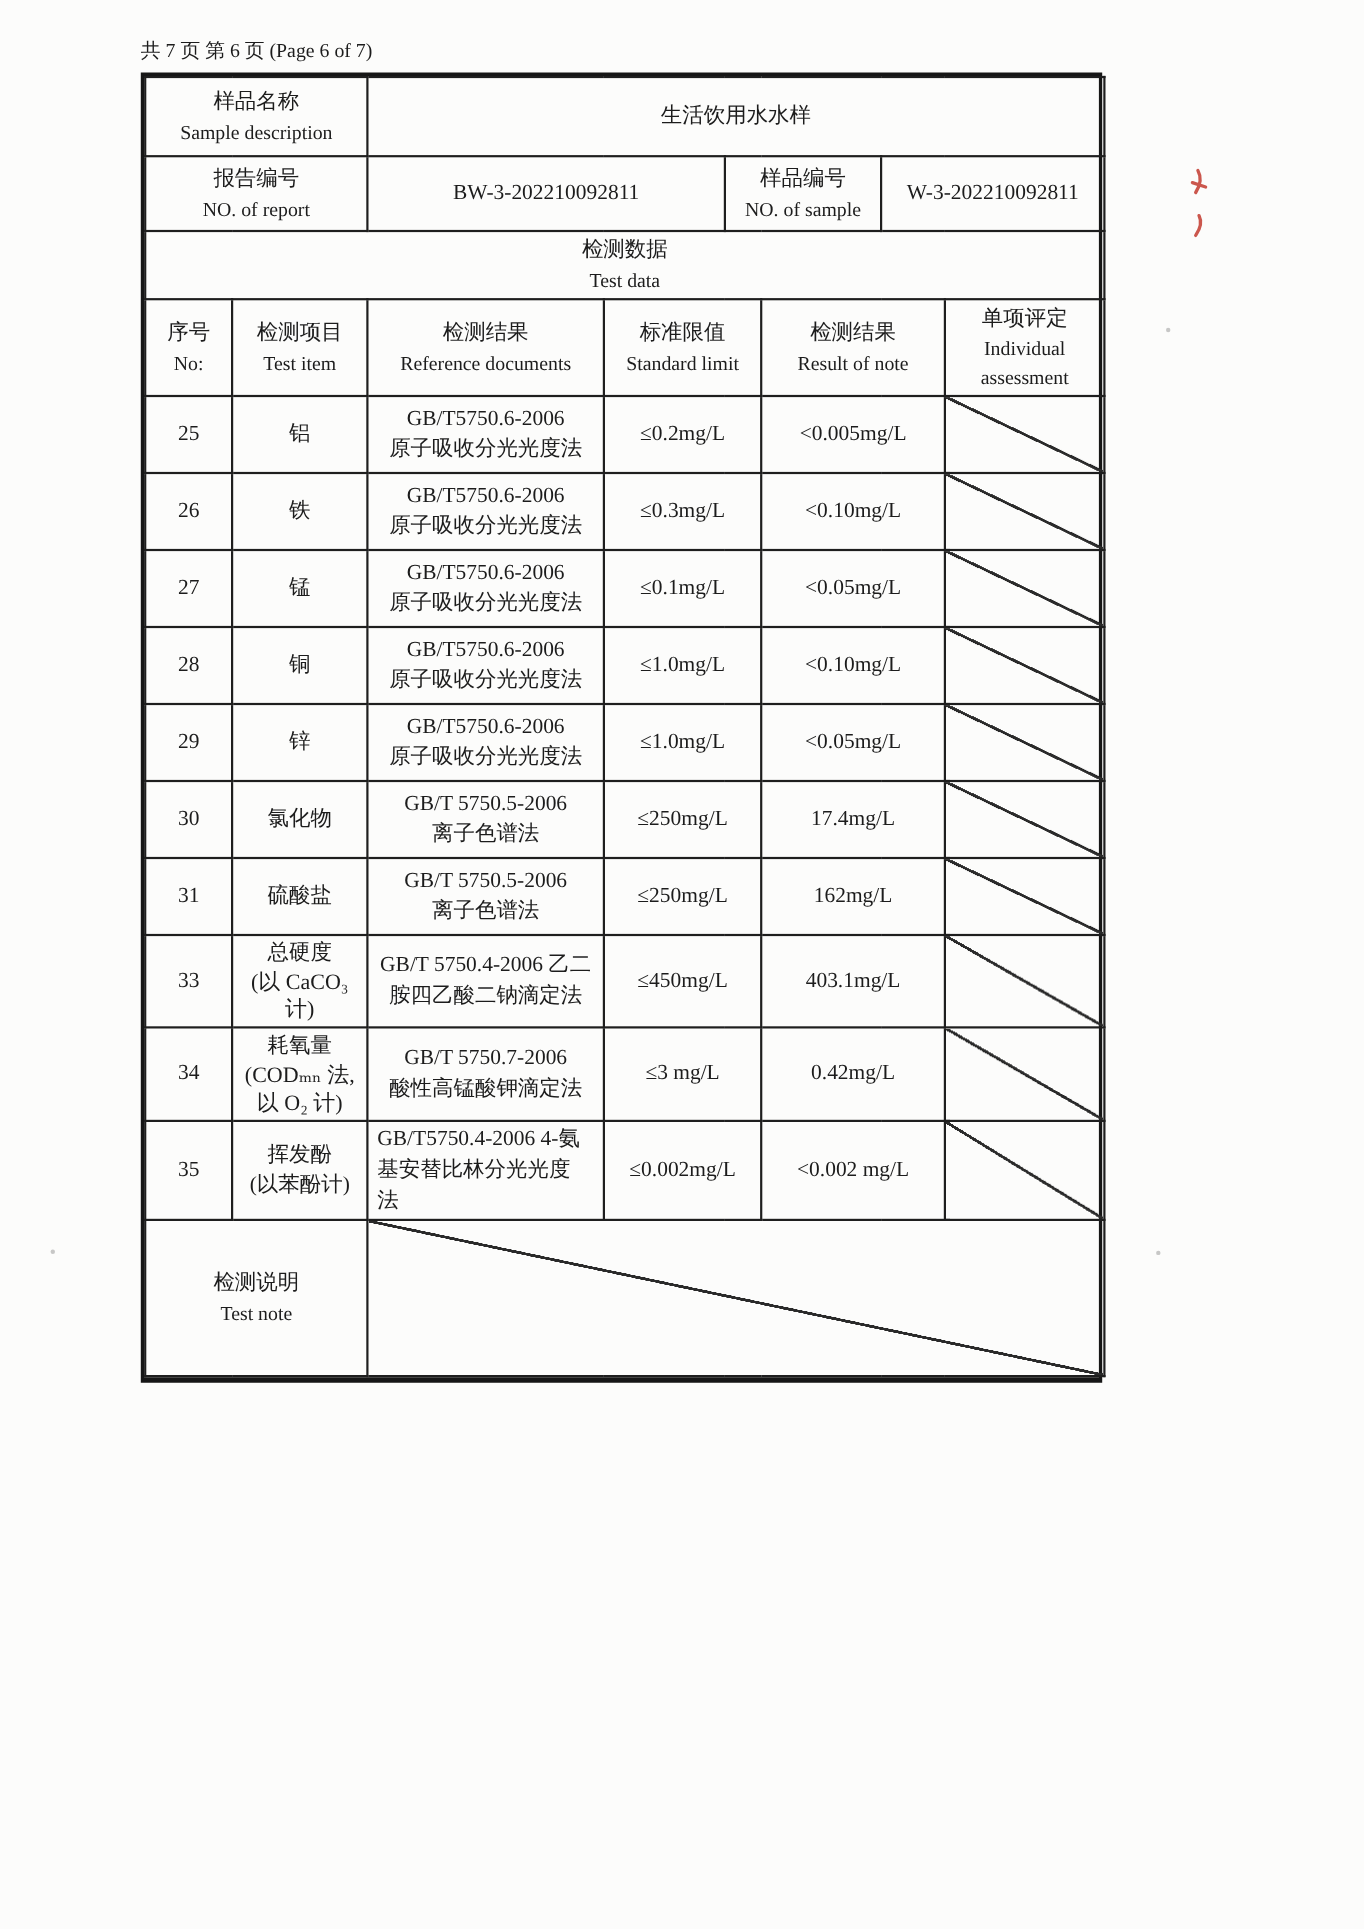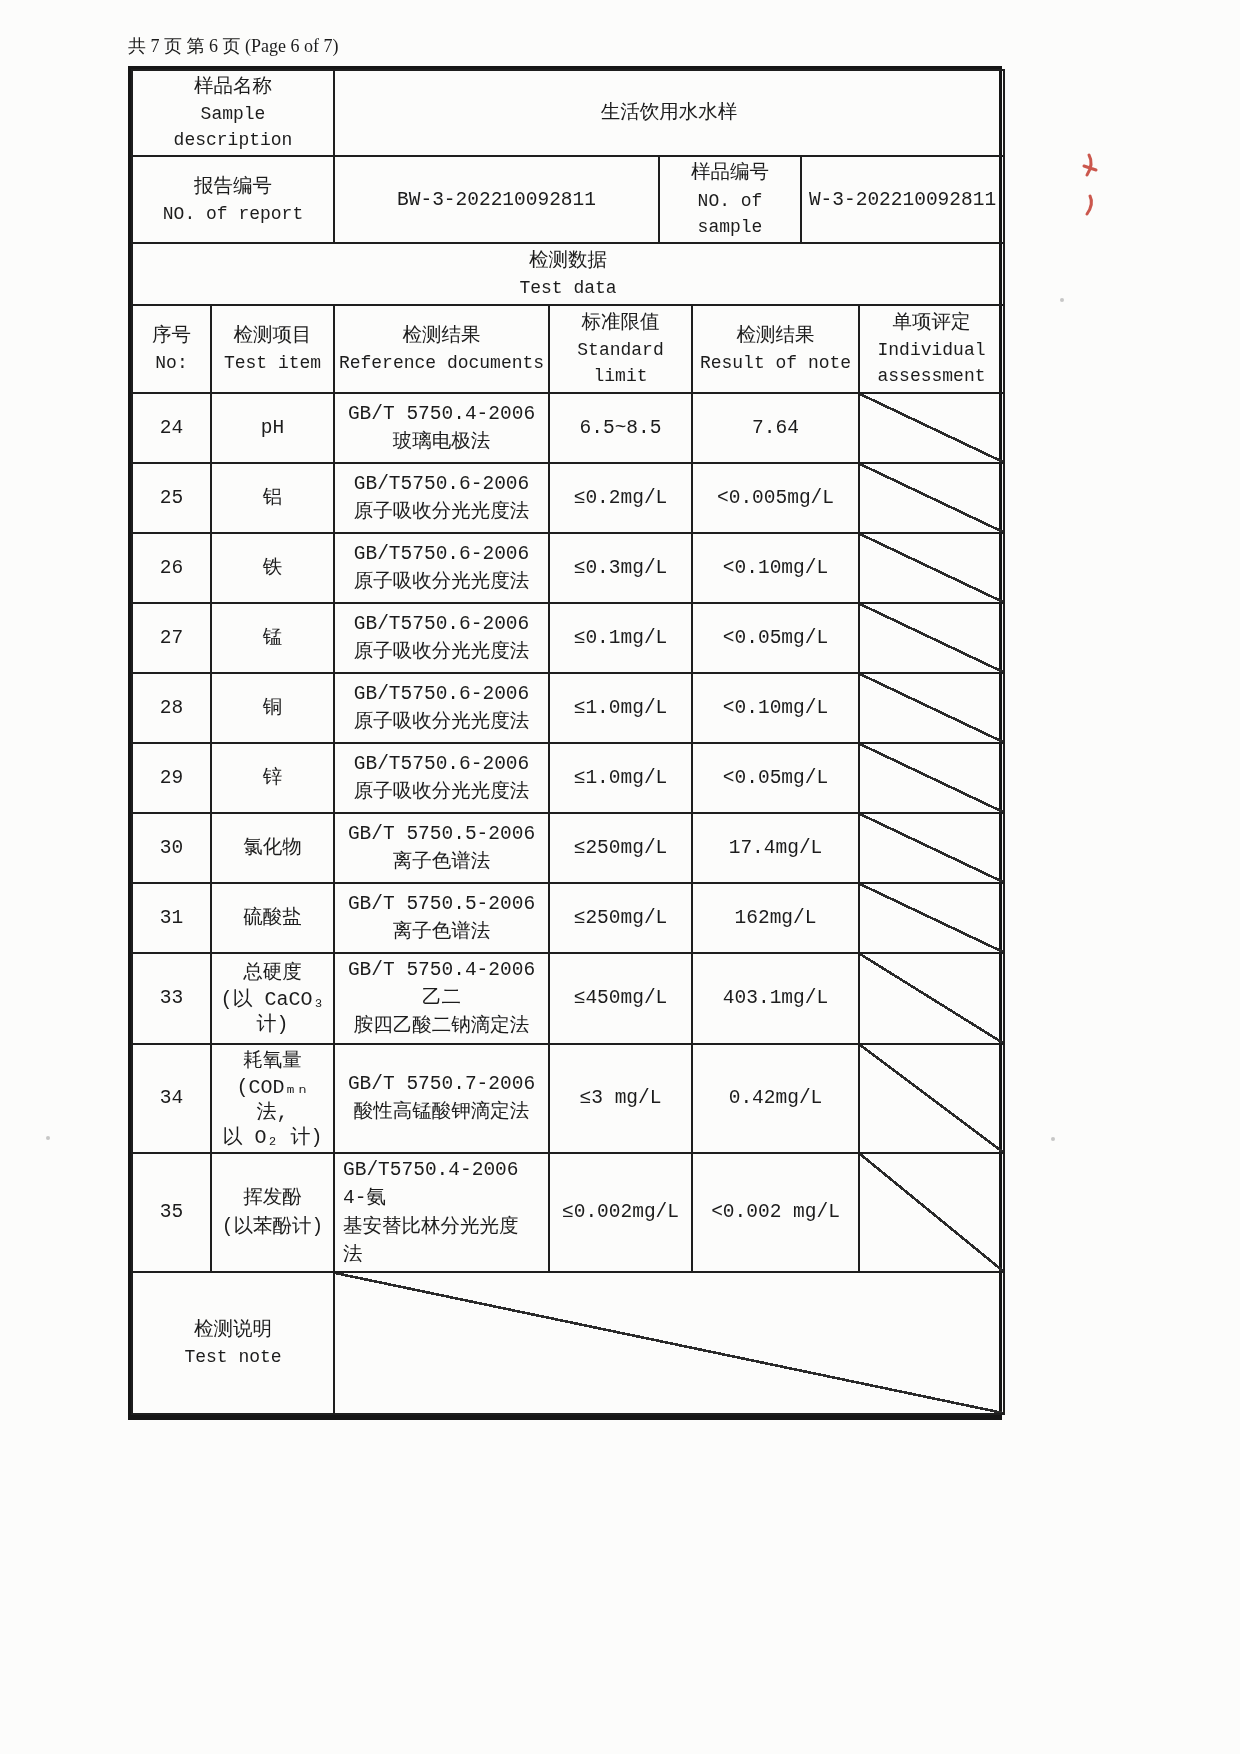--- a/index.html
+++ b/index.html
@@ -19,21 +19,21 @@
   .title-en{
     margin-top:14px; font-size:22px; font-weight:bold; letter-spacing:.5px;
   }
   .doc-code{ margin-top:9px; font-size:18px; letter-spacing:.5px; }
   .page-info{
     margin-top:34px; margin-bottom:8px;
     text-align:left; padding-right:16px; font-size:18px;
   }
   .table-wrap{ border:3px solid #161616; border-bottom-width:5px; }
   table{
-    width:100%; border-collapse:collapse; table-layout:fixed;font-family:Liberation Mono, monospace;
+    width:100%; border-collapse:collapse; table-layout:fixed;
   }
   td{
     border:2px solid #1e1e1e;
     text-align:center; vertical-align:middle;
     font-size:19.5px; line-height:1.45;
     padding:2px 3px;
     white-space:pre-line;
     overflow:hidden;
   }
   td div{ white-space:pre-line; }
@@ -103,29 +103,20 @@
         <td><div>序号</div><div class="en">No:</div></td>
         <td><div>检测项目</div><div class="en">Test item</div></td>
         <td><div>检测结果</div><div class="en">Reference documents</div></td>
         <td colspan="2"><div>标准限值</div><div class="en">Standard limit</div></td>
         <td colspan="2"><div>检测结果</div><div class="en">Result of note</div></td>
         <td><div>单项评定</div><div class="en">Individual</div><div class="en">assessment</div></td>
       </tr>
 
       </tbody>
         <tbody class="rows">
-          <tr class="row-24">
-            <td class="no">24</td>
-            <td class="item"><div>pH</div></td>
-            <td class="ref">GB/T 5750.4-2006
-玻璃电极法</td>
-            <td class="limit" colspan="2">6.5~8.5</td>
-            <td class="result" colspan="2">7.64</td>
-            <td class="assess diag"></td>
-          </tr>
           <tr class="row-25">
             <td class="no">25</td>
             <td class="item"><div>铝</div></td>
             <td class="ref">GB/T5750.6-2006
 原子吸收分光光度法</td>
             <td class="limit" colspan="2">≤0.2mg/L</td>
             <td class="result" colspan="2">&lt;0.005mg/L</td>
             <td class="assess diag"></td>
           </tr>
           <tr class="row-26">

